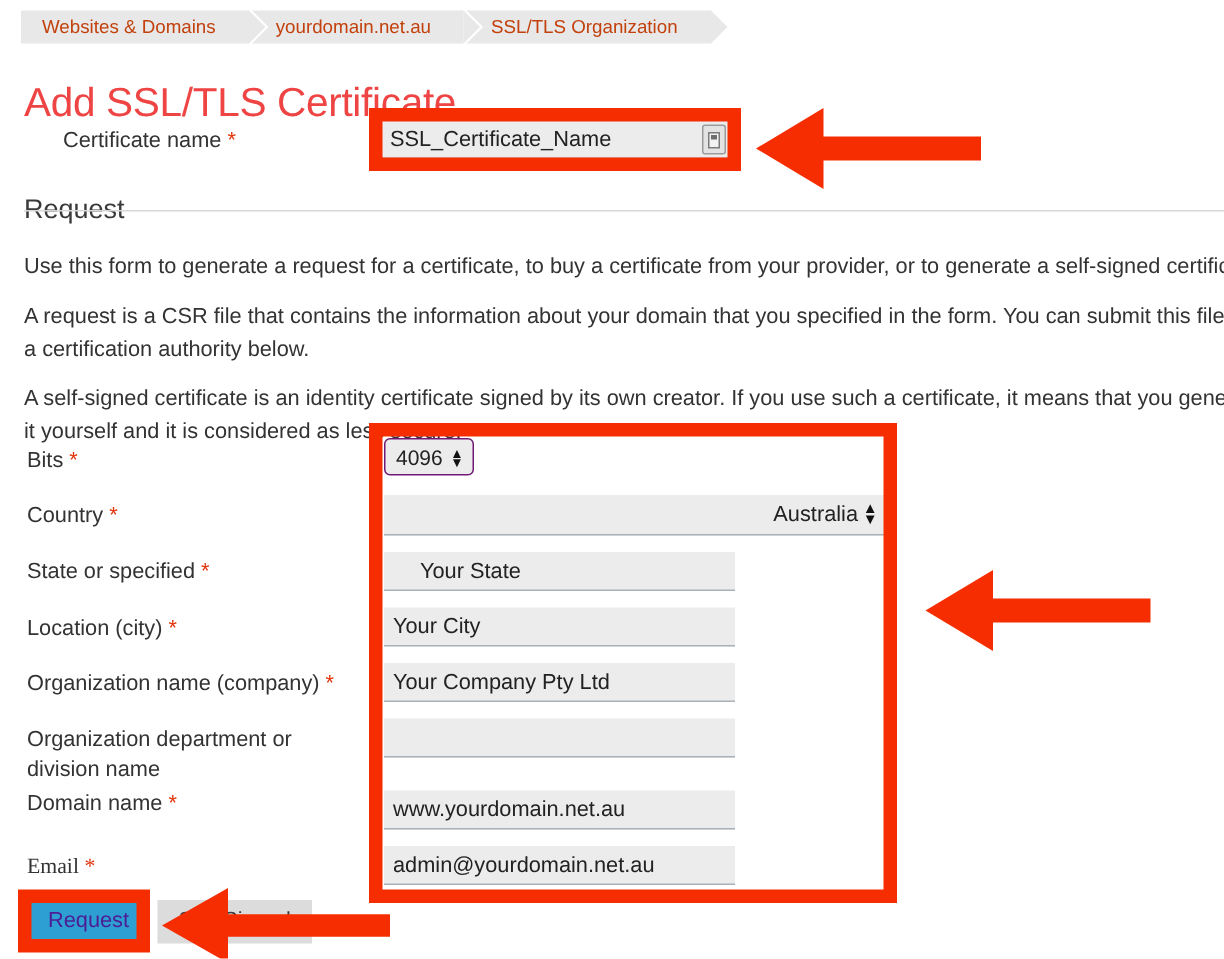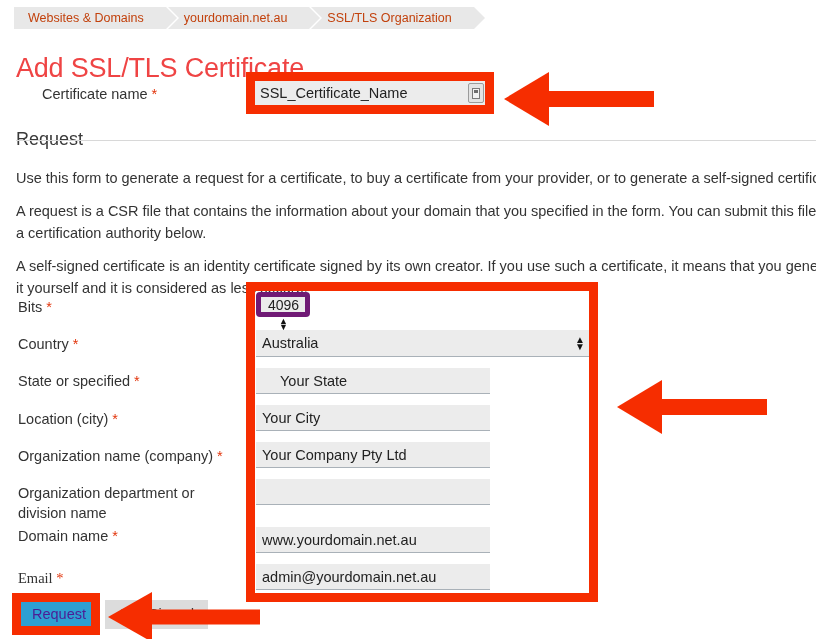--- a/index.html
+++ b/index.html
@@ -177,31 +177,30 @@
   .i-org    { top: 442px; }
   .i-dept   { top: 479px; }
   .i-domain { top: 527px; }
   .i-email  { top: 564px; }
 
   .bits-select {
     position: absolute;
     left: 256px; top: 292px;
     height: 25px;
     background: #ececec;
-    border: 5px solid #701a75;
+    border: 1px solid #701a75;
     border-radius: 4px;
     font-family: "Liberation Sans", sans-serif;
     font-size: 14px;
     color: #222;
     padding: 0 6px 0 7px;
     display: flex;
     align-items: center;
     gap: 5px;
     cursor: pointer;
-    flex-direction: column;
   }
   .updown {
     display: inline-flex;
     flex-direction: column;
     line-height: 6px;
     font-size: 9px;
     color: #111;
   }
 
   .country-select {
@@ -210,20 +209,21 @@
     width: 336px; height: 27px;
     background: #ececec;
     border: none;
     border-bottom: 1px solid #a9b1b8;
     font-size: 14.5px;
     color: #222;
     padding: 0 20px 0 6px;
     display: flex;
     align-items: center;
     cursor: pointer;
+    justify-content: flex-end;
   }
   .country-select .updown {
     position: absolute;
     right: 7px;
     font-size: 10px;
     line-height: 7px;
   }
 
   
   .btn-request {

